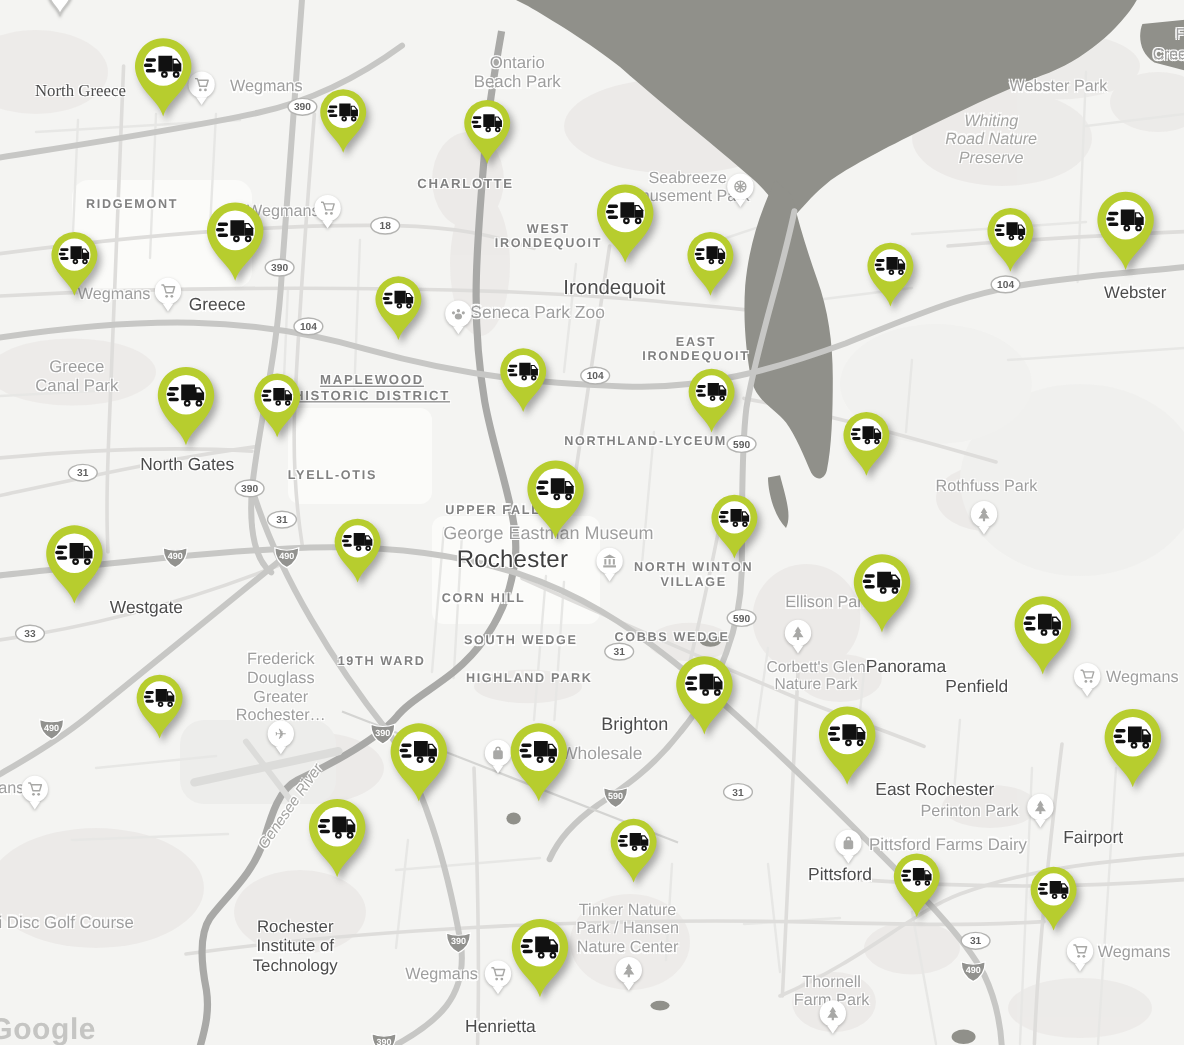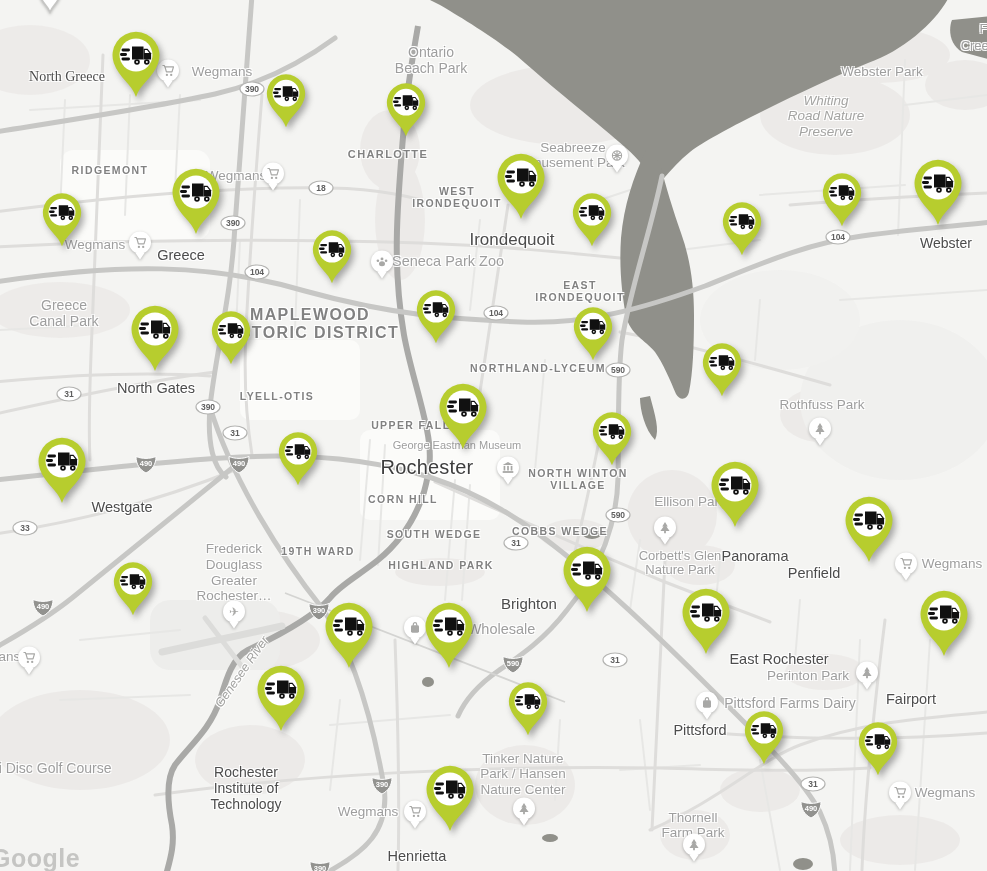--- a/index.html
+++ b/index.html
@@ -205,21 +205,21 @@
         <div>CHARLOTTE</div>
       </div>
       <div class="maplabel district" style="left: 457px; top: 197.09px; font-size: 10.5px;">
         <div>WEST</div>
         <div>IRONDEQUOIT</div>
       </div>
       <div class="maplabel district" style="left: 580px; top: 291.09px; font-size: 10.5px;">
         <div>EAST</div>
         <div>IRONDEQUOIT</div>
       </div>
-      <div class="maplabel district" style="left: 310px; top: 324.09px; font-size: 16px;">
+      <div class="maplabel district" style="left: 310px; top: 324.09px; font-size: 11px; text-decoration: underline;">
         <div>MAPLEWOOD</div>
         <div>HISTORIC DISTRICT</div>
       </div>
       <div class="maplabel district" style="left: 538px; top: 368px; font-size: 10.5px;">
         <div>NORTHLAND-LYCEUM</div>
       </div>
       <div class="maplabel district" style="left: 277px; top: 396px; font-size: 10.5px;">
         <div>LYELL-OTIS</div>
       </div>
       <div class="maplabel district" style="left: 415px; top: 425px; font-size: 10.5px;">
@@ -287,21 +287,21 @@
         <div>Seabreeze</div>
         <div>Amusement Park</div>
       </div>
       <div class="maplabel place" style="left: 448px; top: 261px; font-size: 14.5px;">
         <div>Seneca Park Zoo</div>
       </div>
       <div class="maplabel place" style="left: 64px; top: 313.12px; font-size: 14px;">
         <div>Greece</div>
         <div>Canal Park</div>
       </div>
-      <div class="maplabel place" style="left: 457px; top: 445px; font-size: 11px;">
+      <div class="maplabel place" style="left: 457px; top: 445px; font-size: 15px;">
         <div>George Eastman Museum</div>
       </div>
       <div class="maplabel place" style="left: 822px; top: 405px; font-size: 13.5px;">
         <div>Rothfuss Park</div>
       </div>
       <div class="maplabel place" style="left: 690px; top: 502px; font-size: 13.5px;">
         <div>Ellison Park</div>
       </div>
       <div class="maplabel place" style="left: 680px; top: 563.54px; font-size: 13px;">
         <div>Corbett's Glen</div>

